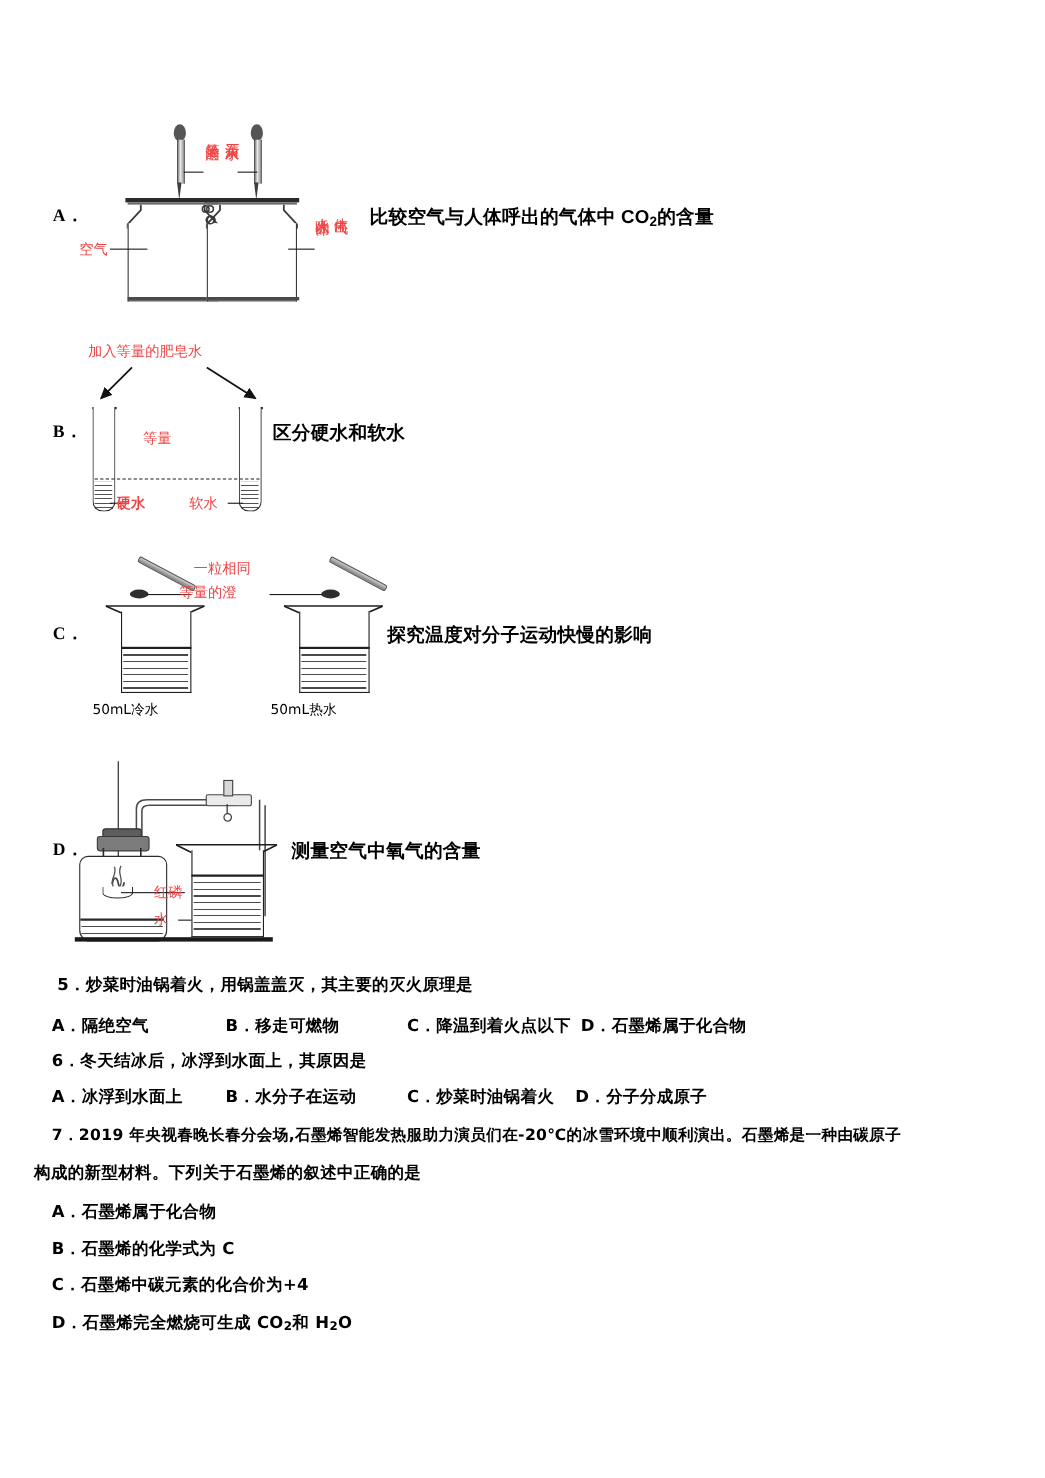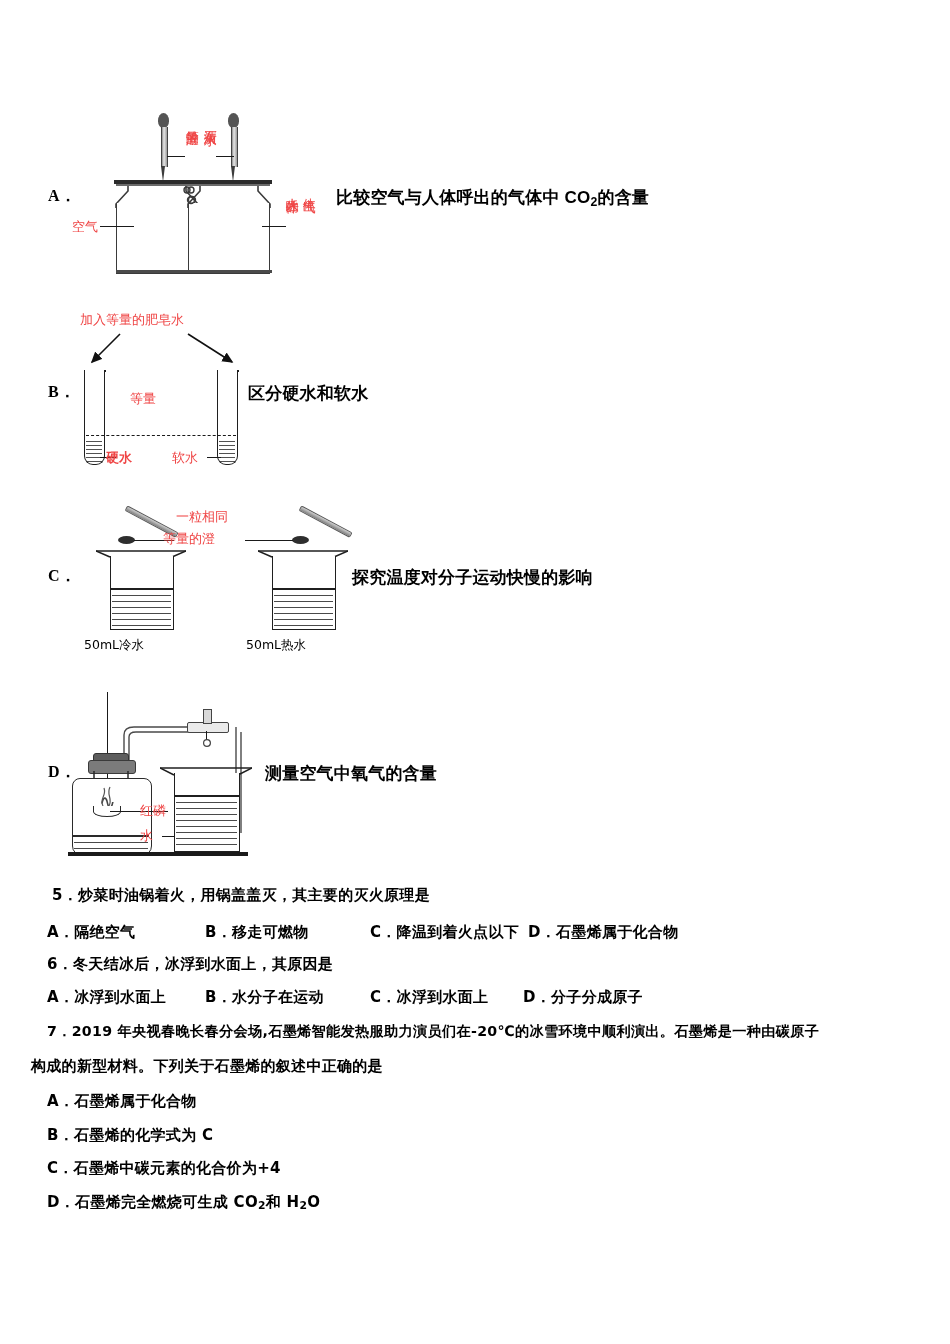--- a/index.html
+++ b/index.html
@@ -449,21 +449,21 @@
     <div class="qline" style="left:370px; top:923px;">C．降温到着火点以下</div>
     <div class="qline" style="left:528px; top:923px;">D．石墨烯属于化合物</div>
   </div>
 
   <div>
     <div class="qline" style="left:47px; top:955px;">
       <span>6．</span><span>冬天结冰后，冰浮到水面上，其原因是</span>
     </div>
     <div class="qline" style="left:47px;  top:988px;">A．冰浮到水面上</div>
     <div class="qline" style="left:205px; top:988px;">B．水分子在运动</div>
-    <div class="qline" style="left:370px; top:988px;">C．冰浮到水面上</div>
+    <div class="qline" style="left:370px; top:988px;">C．炒菜时油锅着火</div>
     <div class="qline" style="left:523px; top:988px;">D．分子分成原子</div>
   </div>
 
   <div>
     <div class="qline" style="left:47px; top:1022px; font-size:14.2px;">7．2019 年央视春晚长春分会场,石墨烯智能发热服助力演员们在-20℃的冰雪环境中顺利演出。石墨烯是一种由碳原子</div>
     <div class="qline" style="left:31px; top:1057px;">构成的新型材料。下列关于石墨烯的叙述中正确的是</div>
 
     <div class="qline" style="left:47px; top:1092px;">A．石墨烯属于化合物</div>
     <div class="qline" style="left:47px; top:1126px;">B．石墨烯的化学式为 C</div>
     <div class="qline" style="left:47px; top:1159px;">C．石墨烯中碳元素的化合价为+4</div>

